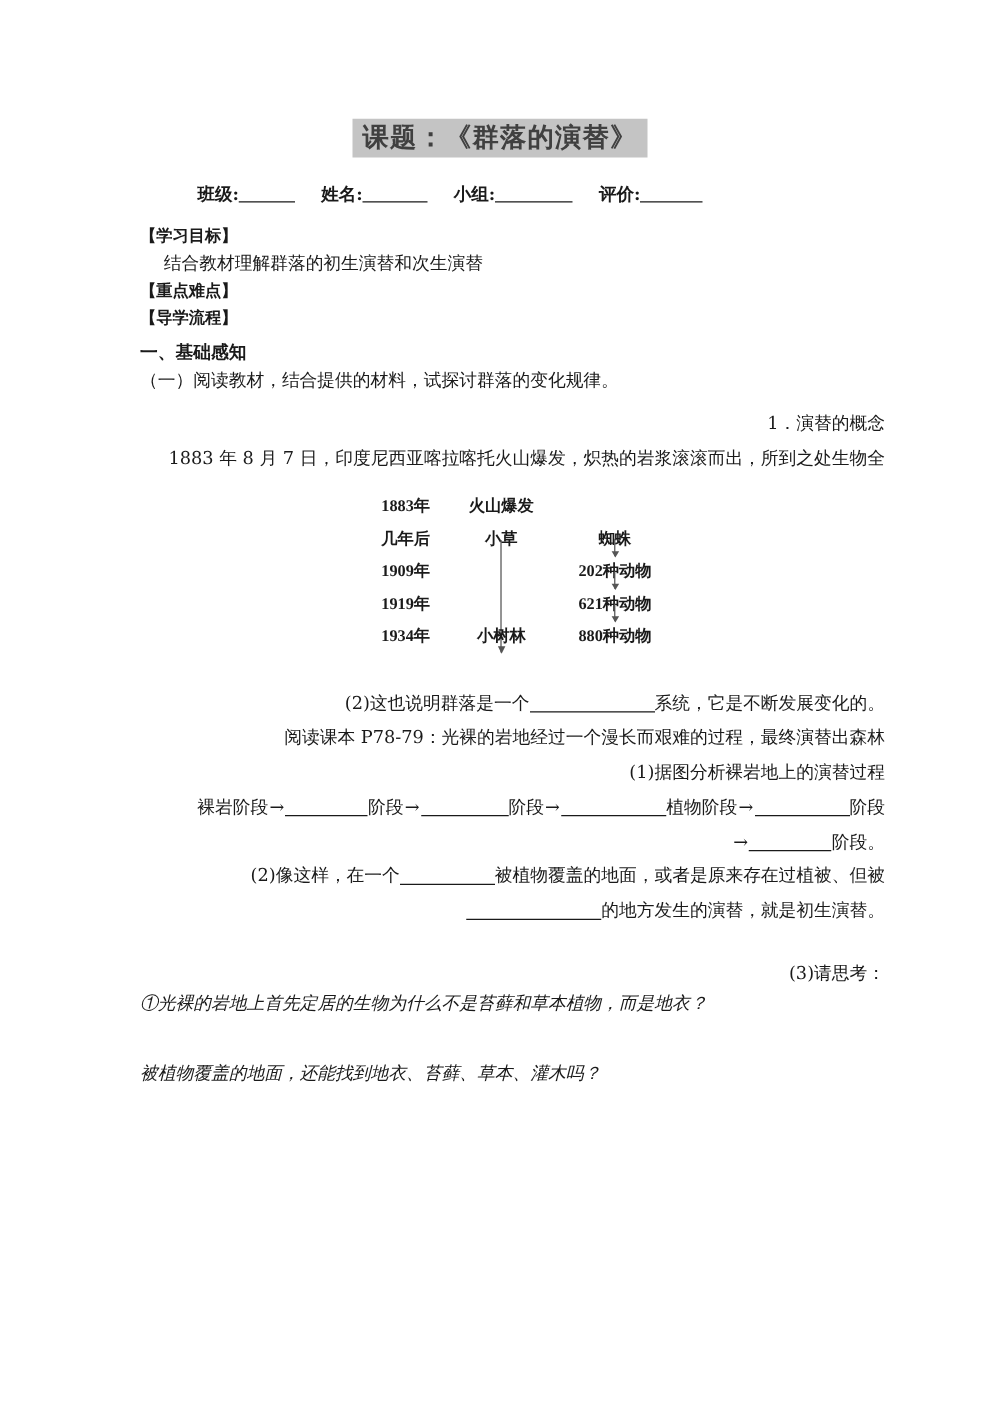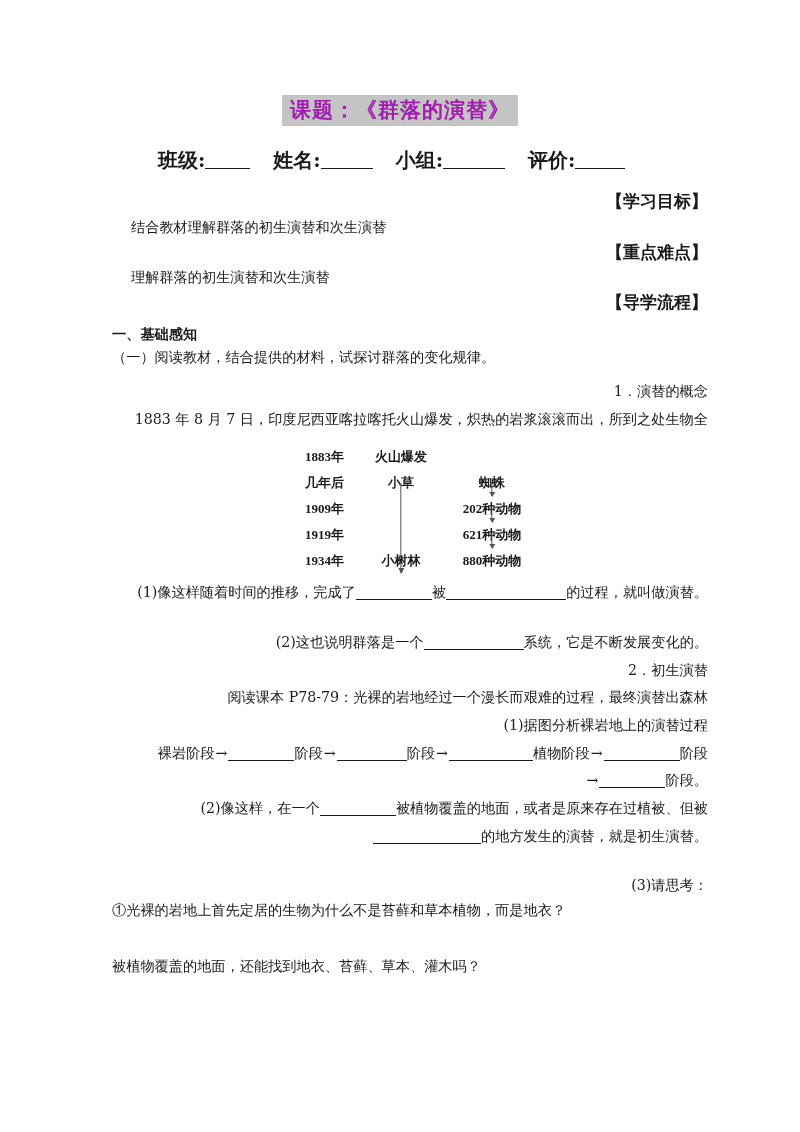--- a/index.html
+++ b/index.html
@@ -25,33 +25,33 @@
 
   
   .title-row {
     text-align: center;
     margin-top: 95px;
     margin-bottom: 0;
   }
   .doc-title {
     display: inline-block;
     background: #c4c4c4;
-    color: #a21caf;
+    color: #404040;
     font-weight: bold;
     font-size: 21px;
     letter-spacing: 1px;
     padding: 2px 8px 3px 8px;
     line-height: 1.25;
   }
 
   
   .info-line {
     margin-top: 21px;
     padding-left: 158px;
-    font-size: 20px;
+    font-size: 14px;
     font-weight: bold;
     white-space: nowrap;
   }
   .info-line .field { margin-right: 16px; }
   .blank {
     display: inline-block;
     border-bottom: 1.3px solid #1a1a1a;
     vertical-align: -2px;
     height: 13px;
   }
@@ -63,23 +63,22 @@
   
   .body {
     padding-left: 112px;
     padding-right: 92px;
     margin-top: 14px;
     font-size: 14.2px;
     line-height: 1.62;
   }
   .bracket-head {
     font-weight: bold;
-    font-size: 17px;
+    font-size: 13px;
     line-height: 1.62;
-    text-align: right;
   }
   .sub {
     padding-left: 19px;
     line-height: 1.62;
   }
   .tight { line-height: 1.62; }
 
   .h-section {
     font-weight: bold;
     margin-top: 6px;
@@ -169,21 +168,21 @@
   .w66  { width: 66px; }
   .w70  { width: 70px; }
   .w76  { width: 76px; }
   .w84  { width: 84px; }
   .w100 { width: 100px; }
   .w108 { width: 108px; }
   .w120 { width: 120px; }
 
   .arrow-glyph { padding: 0 1px; }
 
-  .q-line { line-height: 1.52; }
+  .q-line { line-height: 1.52; font-style: italic; }
 </style>
 </head>
 <body>
 
 <div class="page">
 
   <div class="title-row">
     <span class="doc-title">课题：《群落的演替》</span>
   </div>
 
@@ -193,21 +192,20 @@
     <span class="field"><span>小组:</span><span class="blank b-62"></span></span>
     <span class="field"><span>评价:</span><span class="blank b-50"></span></span>
   </div>
 
   <div class="body">
 
     <div class="bracket-head">【学习目标】</div>
     <div class="sub">结合教材理解群落的初生演替和次生演替</div>
 
     <div class="bracket-head">【重点难点】</div>
-    <div class="sub">理解群落的初生演替和次生演替</div>
 
     <div class="bracket-head">【导学流程】</div>
 
     <div class="h-section">一、基础感知</div>
     <div class="tight">（一）阅读教材，结合提供的材料，试探讨群落的变化规律。</div>
 
     <div class="spacer-sm"></div>
 
     <div class="para">1．演替的概念</div>
     <div class="para">1883 年 8 月 7 日，印度尼西亚喀拉喀托火山爆发，炽热的岩浆滚滚而出，所到之处生物全</div>
@@ -243,31 +241,27 @@
           <span class="arrow-short"></span>
         </div>
 
         <div class="dg-cell col-year">1934年</div>
         <div class="dg-cell col-plant">小树林</div>
         <div class="dg-cell col-animal">880种动物</div>
 
       </div>
     </div>
 
-    <div class="para">
-      <span>(1)像这样随着时间的推移，完成了</span><span class="ib w76"></span><span>被</span><span class="ib w120"></span><span>的过程，就叫做演替。</span>
-    </div>
 
     <div class="spacer-md"></div>
 
     <div class="para">
       <span>(2)这也说明群落是一个</span><span class="ib w100"></span><span>系统，它是不断发展变化的。</span>
     </div>
 
-    <div class="para">2．初生演替</div>
     <div class="para">阅读课本 P78-79：光裸的岩地经过一个漫长而艰难的过程，最终演替出森林</div>
     <div class="para">(1)据图分析裸岩地上的演替过程</div>
 
     <div class="para">
       <span>裸岩阶段</span><span class="arrow-glyph">→</span><span class="ib w66"></span><span>阶段</span><span class="arrow-glyph">→</span><span class="ib w70"></span><span>阶段</span><span class="arrow-glyph">→</span><span class="ib w84"></span><span>植物阶段</span><span class="arrow-glyph">→</span><span class="ib w76"></span><span>阶段</span>
     </div>
     <div class="para">
       <span class="arrow-glyph">→</span><span class="ib w66"></span><span>阶段</span><span>。</span>
     </div>
 

